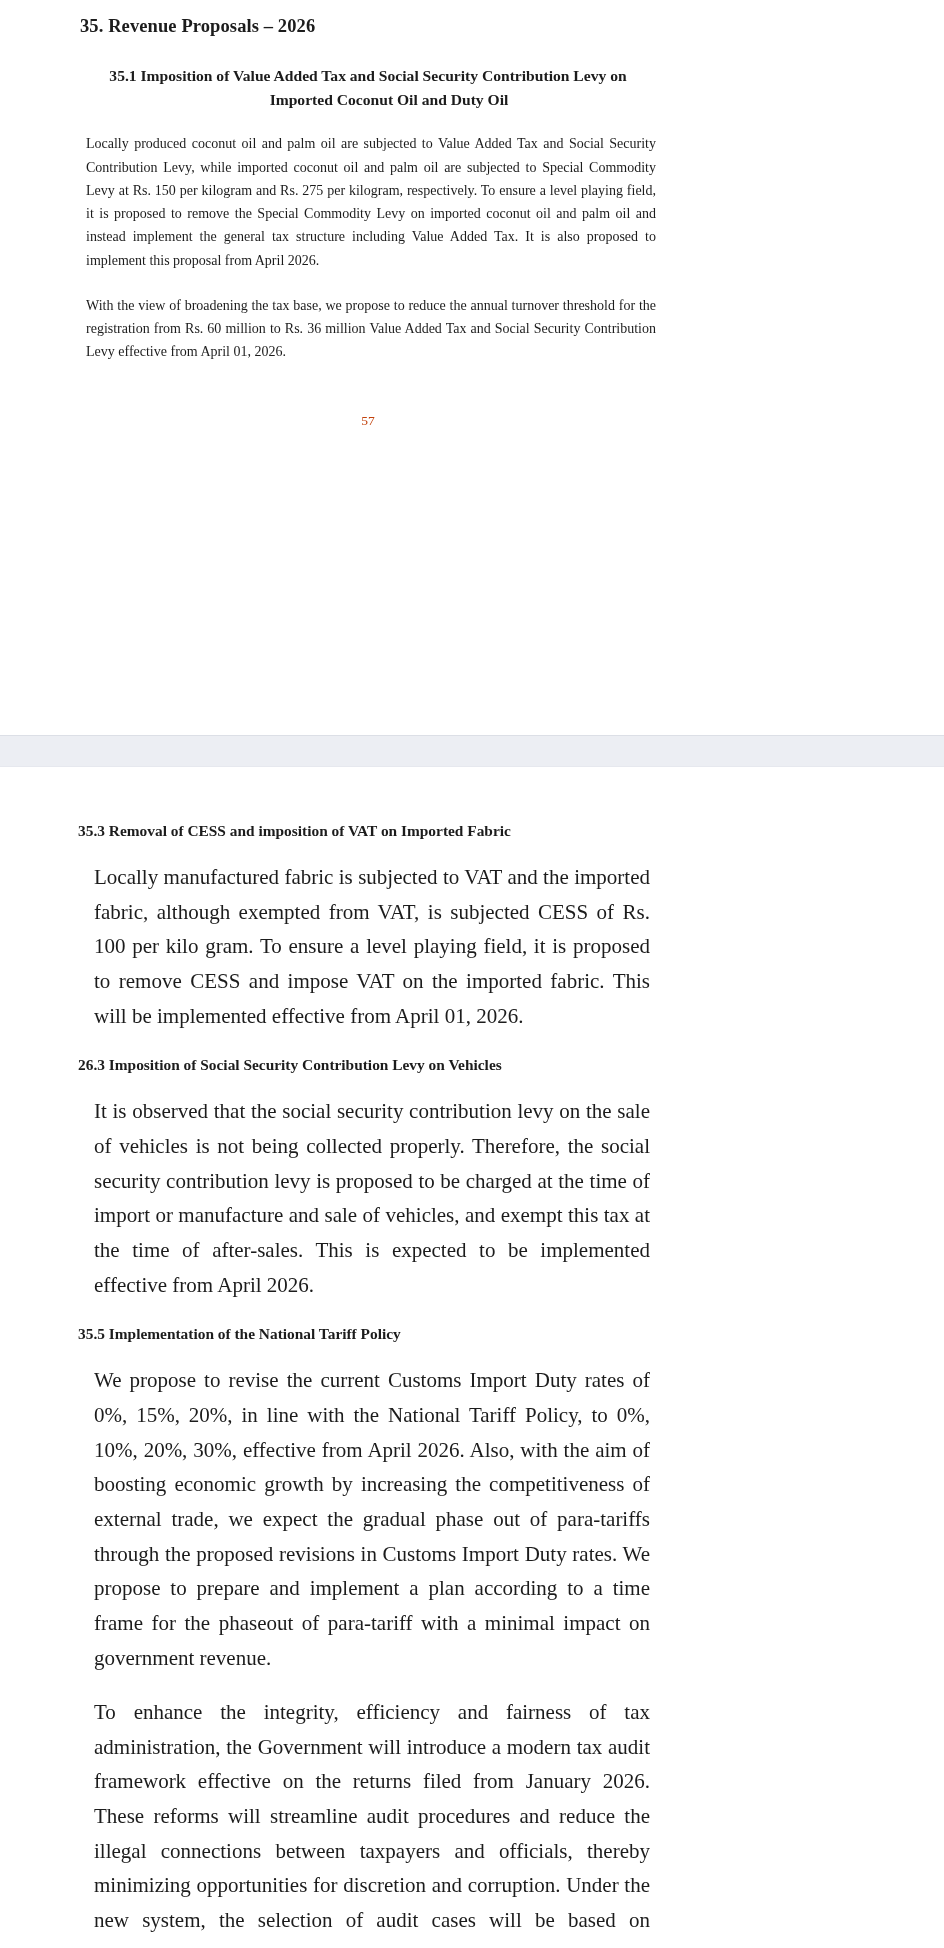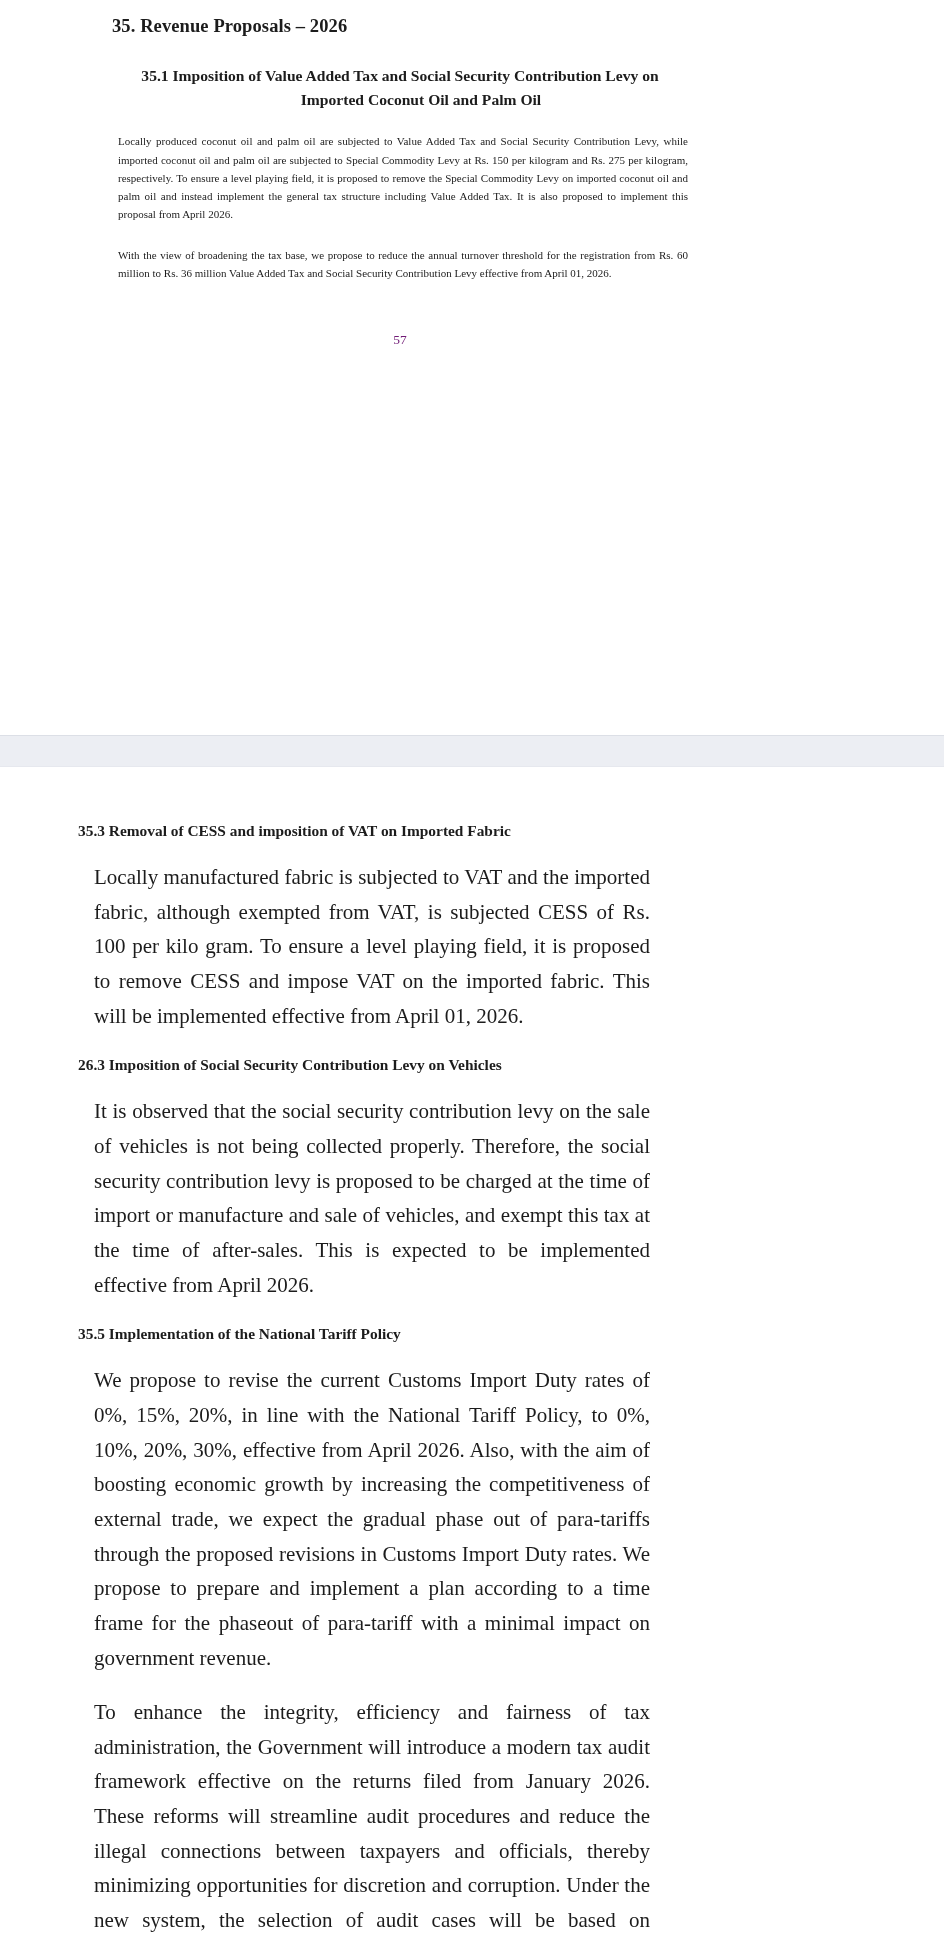--- a/index.html
+++ b/index.html
@@ -39,21 +39,21 @@
     border-bottom: 1px solid #e6e8ee;
   }
   .page-two {
     min-height: 1180px;
     padding: 0;
   }
 
   
   .col-one {
     width: 576px;
-    margin-left: 112px;
+    margin-left: 80px;
   }
   .chapter-title {
     font-size: 18.5px;
     font-weight: bold;
     letter-spacing: .1px;
     margin: 0 0 26px 0;
     line-height: 1.3;
   }
   .sec-head-1 {
     font-size: 15.6px;
@@ -65,36 +65,36 @@
   .sec-head-1 .hang {
     display: block;
     padding-left: 42px;
     text-indent: -42px;
     text-align: center;
   }
   .sec-head-1 .hang.cont {
     text-indent: 0;
   }
   .body-1 {
-    font-size: 11px;
+    font-size: 14px;
     line-height: 1.66;
     text-align: justify;
     margin: 0 0 22px 0;
     padding-left: 6px;
   }
   .sec-head-1b {
     font-size: 15.4px;
     font-weight: bold;
     line-height: 1.55;
     margin: 0 0 20px 0;
   }
   .page-number {
     text-align: center;
     font-size: 13.5px;
-    color: #701a75;
+    color: #c2410c;
     margin-top: 50px;
   }
 
   
   .col-two {
     width: 572px;
     margin-left: 78px;
     padding-top: 52px;
   }
   .sec-head-2 {
@@ -117,21 +117,21 @@
 
 <div class="viewport">
 
   <div class="page page-one">
     <div class="col-one">
 
       <h1 class="chapter-title">35. Revenue Proposals – 2026</h1>
 
       <h2 class="sec-head-1">
         <span class="hang">35.1 Imposition of Value Added Tax and Social Security Contribution Levy on</span>
-        <span class="hang cont">Imported Coconut Oil and Palm Oil</span>
+        <span class="hang cont">Imported Coconut Oil and Duty Oil</span>
       </h2>
 
       <p class="body-1">Locally produced coconut oil and palm oil are subjected to Value Added Tax and Social Security Contribution Levy, while imported coconut oil and palm oil are subjected to Special Commodity Levy at Rs. 150 per kilogram and Rs. 275 per kilogram, respectively. To ensure a level playing field, it is proposed to remove the Special Commodity Levy on imported coconut oil and palm oil and instead implement the general tax structure including Value Added Tax. It is also proposed to implement this proposal from April 2026.</p>
 
 
       <p class="body-1">With the view of broadening the tax base, we propose to reduce the annual turnover threshold for the registration from Rs. 60 million to Rs. 36 million Value Added Tax and Social Security Contribution Levy effective from April 01, 2026.</p>
 
       <div class="page-number">57</div>
     </div>
   </div>

